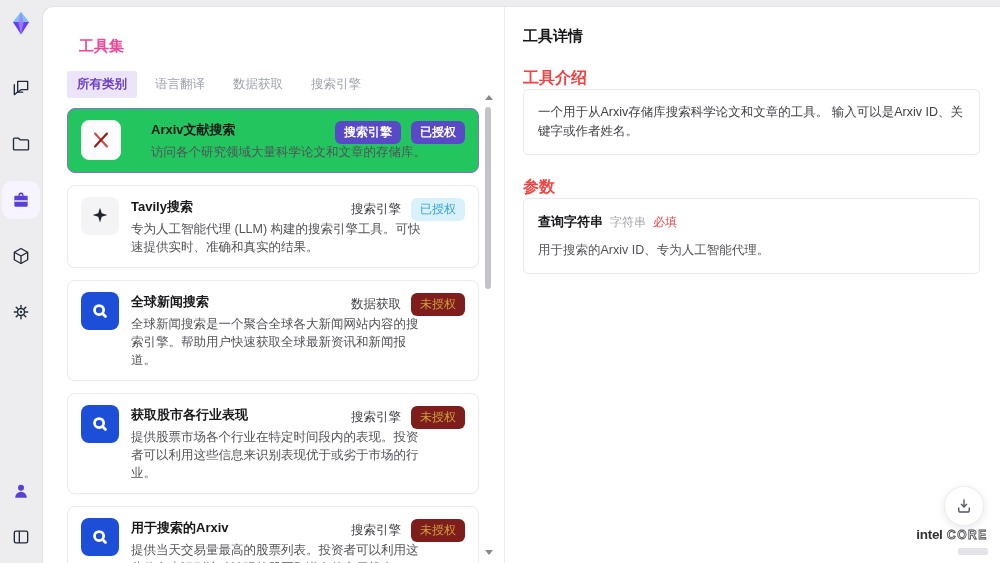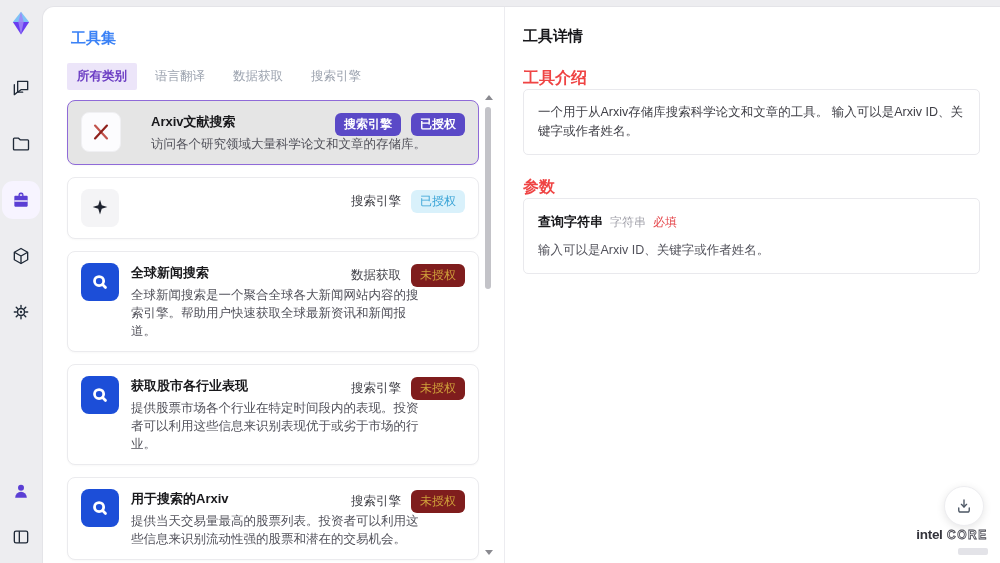--- a/index.html
+++ b/index.html
@@ -12,27 +12,27 @@
   .rail nav{margin-top:34px;display:flex;flex-direction:column;gap:24px;align-items:center;}
   .rail-btn{width:32px;height:32px;border-radius:8px;display:flex;align-items:center;justify-content:center;cursor:pointer;background:transparent;border:none;padding:0;}
   .rail-btn.active{background:#f7f4ff;box-shadow:0 0 0 3px #f7f4ff;}
   .rail-bottom{position:absolute;bottom:10px;left:0;width:42px;display:flex;flex-direction:column;gap:14px;align-items:center;}
 
   
   .main{position:absolute;left:42px;top:6px;right:0;bottom:0;background:#ffffff;border-top-left-radius:12px;border-top:1px solid #e4e4e8;border-left:1px solid #e4e4e8;}
 
   
   .list-panel{position:absolute;left:0;top:0;width:461px;height:100%;box-sizing:border-box;padding:18px 0 0 24px;}
-  .panel-title{font-size:15px;font-weight:bold;color:#3b82f6;margin:4px;}
+  .panel-title{font-size:15px;font-weight:bold;color:#ec4899;margin:12px;}
   .tabs{display:flex;gap:8px;margin-top:15px;align-items:center;}
   .tab{font-size:12.5px;color:#9ca3af;padding:5px 10px;border-radius:2px;cursor:pointer;white-space:nowrap;}
   .tab.active{background:#ece5f9;color:#6d3fc4;font-weight:bold;}
   .tool-list{margin-top:10px;display:flex;flex-direction:column;gap:12px;width:412px;}
   .tool-card{position:relative;display:flex;gap:12px;padding:11px 13px;background:#fff;border:1px solid #ebebee;border-radius:8px;box-sizing:border-box;box-shadow:0 1px 2px rgba(0,0,0,.03);cursor:pointer;}
-  .tool-card.selected{background:#e5e5e5;border:1.5px solid #8f6ad8;gap:30px;}
+  .tool-card.selected{background:#22c55e;border:1.5px solid #8f6ad8;gap:30px;}
   .tool-icon{width:38px;height:38px;border-radius:8px;background:#f4f4f6;display:flex;align-items:center;justify-content:center;flex-shrink:0;}
   .tool-icon.arxiv{background:#fcfcfe;border:1px solid #f0f0f3;}
   .tool-icon.blue-search{background:#1c4ed8;}
   .tool-body{flex:1;min-width:0;padding-top:1px;}
   .tool-name{font-size:13px;font-weight:bold;color:#18181b;line-height:18px;}
   .tool-desc{font-size:12.5px;color:#52525b;line-height:18px;margin-top:4px;max-width:296px;}
   .tool-tags{position:absolute;top:12px;right:13px;display:flex;gap:10px;align-items:center;}
   .cat{font-size:12.5px;color:#3f3f46;white-space:nowrap;}
   .badge{font-size:12px;padding:3px 9px;border-radius:6px;white-space:nowrap;}
   .badge.sel{background:#5a49c7;color:#ffffff;font-weight:bold;}
@@ -152,20 +152,24 @@
               <span class="cat badge sel">搜索引擎</span>
               <span class="badge sel">已授权</span>
             </div>
           </div>
           <div class="tool-card">
             <div class="tool-icon sparkle">
               <svg width="22" height="22" viewBox="0 0 24 24">
                 <path d="M12 3l1.9 6.1L20 11l-6.1 1.9L12 19l-1.9-6.1L4 11l6.1-1.9z" fill="#1f2430"></path>
               </svg>
             </div>
+            <div class="tool-body">
+              <div class="tool-name">Tavily搜索</div>
+              <div class="tool-desc">专为人工智能代理 (LLM) 构建的搜索引擎工具。可快速提供实时、准确和真实的结果。</div>
+            </div>
             <div class="tool-tags">
               <span class="cat">搜索引擎</span>
               <span class="badge auth">已授权</span>
             </div>
           </div>
           <div class="tool-card">
             <div class="tool-icon blue-search">
               <svg width="22" height="22" viewBox="0 0 24 24" fill="none">
                 <circle cx="11" cy="11" r="5" stroke="#ffffff" stroke-width="3"></circle>
                 <path d="M14.8 14.8L18 18" stroke="#ffffff" stroke-width="3" stroke-linecap="round"></path>
@@ -221,21 +225,21 @@
     </section>
 
     <section class="details-panel">
       <h2 class="details-title">工具详情</h2>
       <h3 class="section-heading">工具介绍</h3>
       <div class="info-box">一个用于从Arxiv存储库搜索科学论文和文章的工具。 输入可以是Arxiv ID、关键字或作者姓名。</div>
       <h3 class="section-heading">参数</h3>
       <div class="info-box" id="param-box">
           <div>
             <div class="param-row-name"><span>查询字符串</span><span class="param-type">字符串</span><span class="param-required">必填</span></div>
-            <div class="param-desc">输入可以是Arxiv ID、关键字或作者姓名。</div>
+            <div class="param-desc">用于搜索的Arxiv ID、专为人工智能代理。</div>
           </div>
         </div>
     </section>
   </main>
 
   <button class="download-fab">
     <svg width="18" height="18" viewBox="0 0 24 24" fill="none" stroke="#4b5563" stroke-width="1.8" stroke-linecap="round" stroke-linejoin="round">
       <path d="M12 4v9"></path>
       <path d="M8.5 9.8L12 13.3l3.5-3.5"></path>
       <path d="M5 14.5v3A2.5 2.5 0 0 0 7.5 20h9a2.5 2.5 0 0 0 2.5-2.5v-3"></path>

